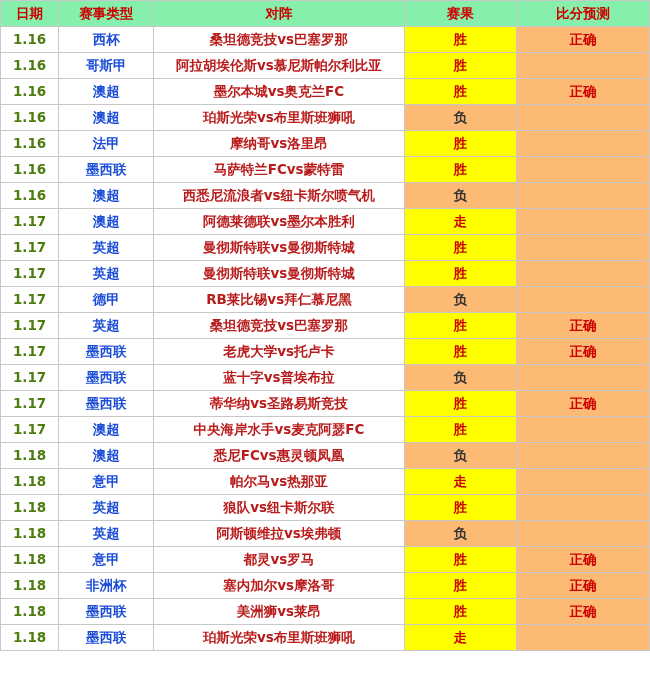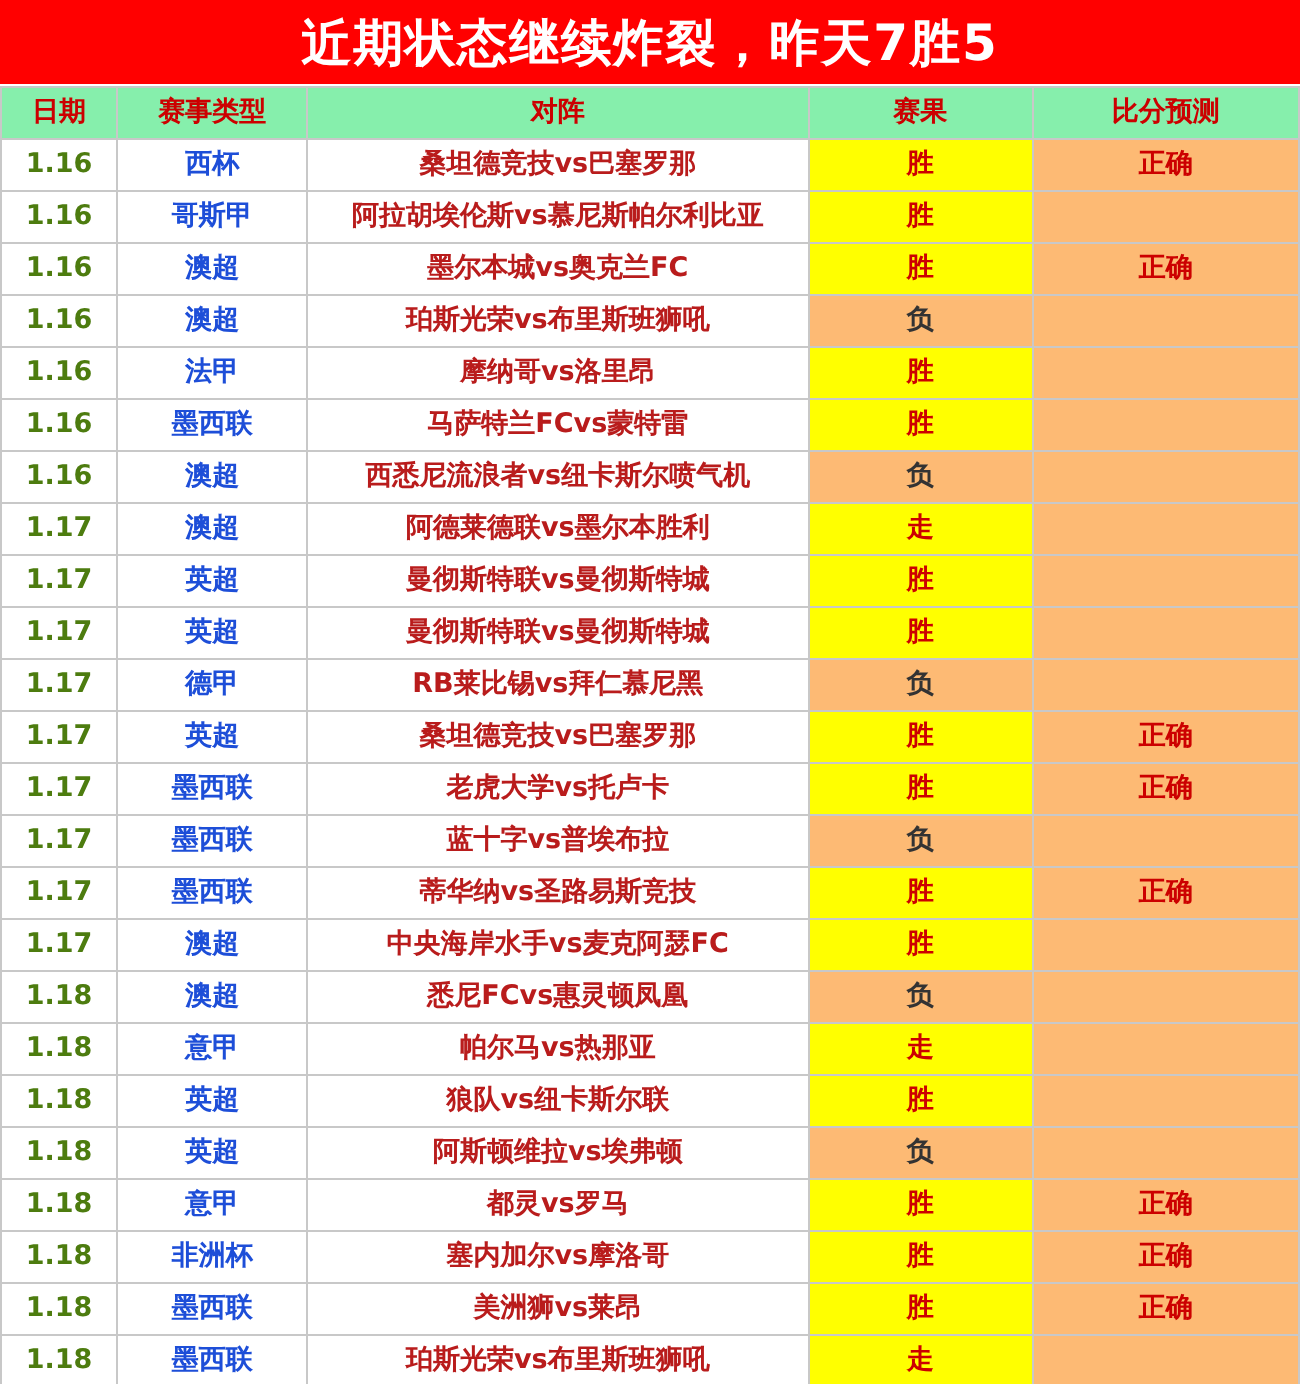--- a/index.html
+++ b/index.html
@@ -72,23 +72,20 @@
 
   td.hl { background: #ffff00; }
   td.plain { background: #fdba74; }
   td.lose { color: #333333; }
 </style>
 </head>
 <body>
 
 <div class="sheet">
 
-  <div class="title-bar">
-    <div class="title-text">近期状态继续炸裂，昨天7胜5</div>
-  </div>
 
   <table class="grid">
     <colgroup>
       <col class="c-date">
         <col class="c-league">
         <col class="c-match">
         <col class="c-result">
         <col class="c-pred">
     </colgroup>
     <thead>

